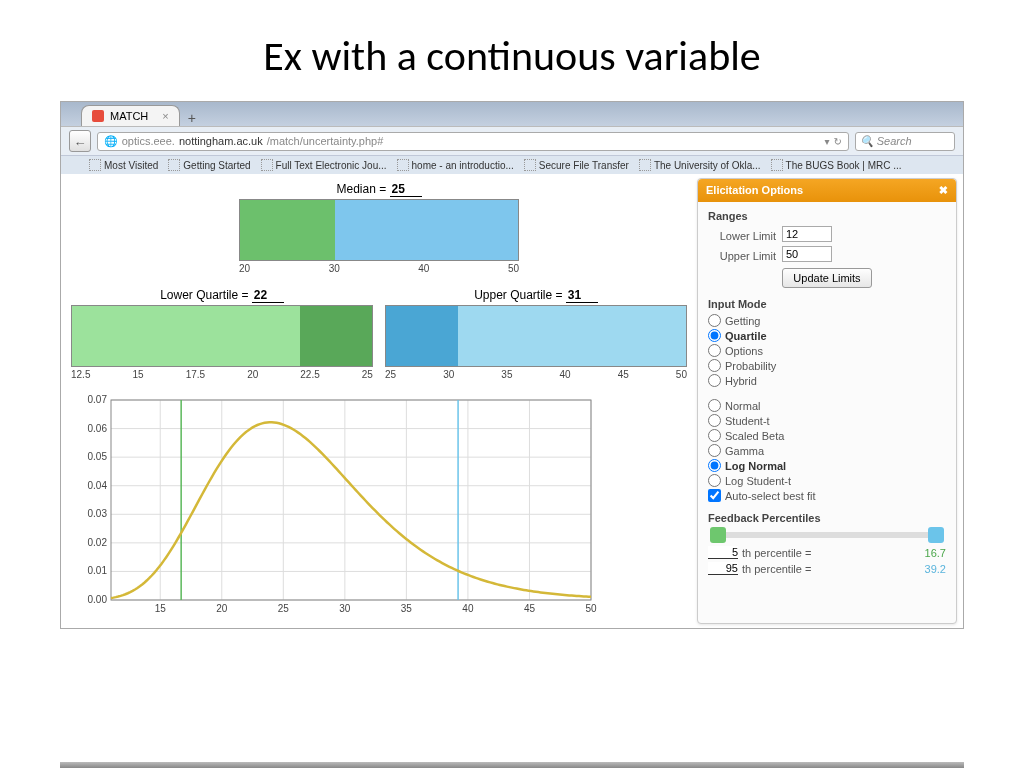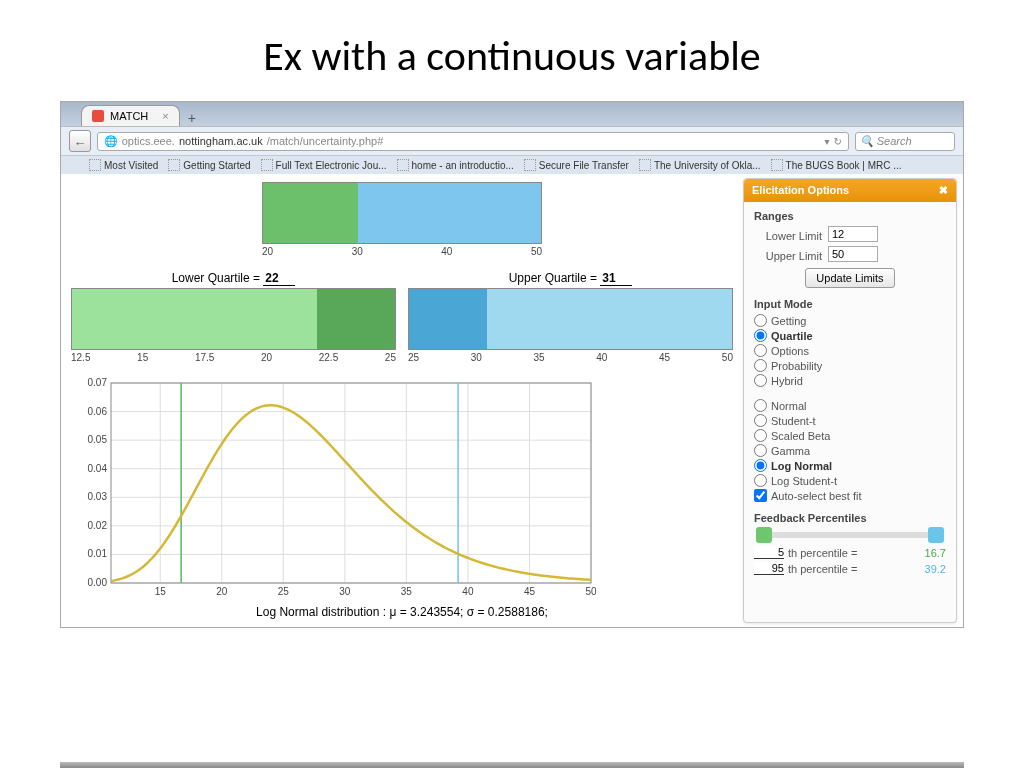--- a/index.html
+++ b/index.html
@@ -23,21 +23,21 @@
 .content { display: flex; background: #fff; }
 .viz-area { flex: 1; padding: 8px 10px; font-size: 12px; }
 .label-row { text-align: center; margin-bottom: 2px; }
 .inline-input { border: none; border-bottom: 1px solid #000; width: 32px; font-size: 12px; font-weight: bold; text-align: left; padding: 0 2px; background: transparent; }
 .bar-outer { border: 1px solid #888; height: 62px; position: relative; margin: 0 auto; }
 .axis { display: flex; justify-content: space-between; font-size: 10px; color: #444; margin-top: 2px; }
 .quartiles { display: flex; gap: 12px; margin-top: 14px; }
 .quart-col { flex: 1; }
 .dist-plot { margin-top: 10px; }
 svg { display: block; }
-.panel { width: 214px; border: 1px solid #ccc; margin: 4px 6px 4px 0; background: #fbfbfb; font-size: 11px; border-radius: 4px; box-shadow: 0 1px 3px rgba(0,0,0,.1); }
+.panel { width: 260px; border: 1px solid #ccc; margin: 4px 6px 4px 0; background: #fbfbfb; font-size: 11px; border-radius: 4px; box-shadow: 0 1px 3px rgba(0,0,0,.1); }
 .panel-head { background: linear-gradient(#f5a623,#e8920a); color: #fff; padding: 5px 8px; display: flex; justify-content: space-between; border-radius: 4px 4px 0 0; font-weight: bold; }
 .panel-body { padding: 8px 10px; color: #555; }
 .field-row { display: flex; align-items: flex-end; margin: 4px 0; gap: 6px; }
 .field-row label { width: 68px; text-align: right; }
 .small-input { width: 50px; border: 1px solid #aaa; padding: 1px 3px; font-size: 11px; }
 .btn { border: 1px solid #999; background: linear-gradient(#fefefe,#e6e6e6); padding: 3px 10px; border-radius: 3px; cursor: pointer; font-size: 11px; }
 .section-title { font-weight: bold; margin: 10px 0 4px; color: #444; }
 .radio-row { display: flex; align-items: center; gap: 4px; margin: 2px 0; }
 .slider-track { height: 6px; background: #ddd; border-radius: 3px; position: relative; margin: 8px 2px; }
 .slider-thumb { width: 16px; height: 16px; border-radius: 3px; position: absolute; top: -5px; }
@@ -85,20 +85,24 @@
       <div class="bm"><span class="bm-ico"></span>Full Text Electronic Jou...</div>
       <div class="bm"><span class="bm-ico"></span>home - an introductio...</div>
       <div class="bm"><span class="bm-ico"></span>Secure File Transfer</div>
       <div class="bm"><span class="bm-ico"></span>The University of Okla...</div>
       <div class="bm"><span class="bm-ico"></span>The BUGS Book | MRC ...</div>
     </div>
 
   <div class="content">
     <div class="viz-area">
 
+      <div class="label-row">
+        <span>Median =</span>
+        <input class="inline-input" value="25" style="">
+      </div>
       <div style="width:280px;margin:0 auto">
         <div class="bar-outer" id="median-bar">
             <div style="position:absolute;left:0;top:0;bottom:0;width:34.21052631578947%;background:#6cc06c"></div>
             <div style="position:absolute;right:0;top:0;bottom:0;width:65.78947368421052%;background:#7ec6ed"></div>
           </div>
         <div class="axis" id="median-axis">
             <span>20</span>
             <span>30</span>
             <span>40</span>
             <span>50</span>
@@ -170,21 +174,20 @@
             <text x="36" y="70.14285714285714" font-size="10" text-anchor="end" fill="#444">0.05</text>
             <line x1="40" y1="38.57142857142861" x2="520" y2="38.57142857142861" stroke="#ddd"></line>
             <text x="36" y="41.57142857142861" font-size="10" text-anchor="end" fill="#444">0.06</text>
             <line x1="40" y1="10" x2="520" y2="10" stroke="#ddd"></line>
             <text x="36" y="13" font-size="10" text-anchor="end" fill="#444">0.07</text>
             <rect x="40" y="10" width="480" height="200" fill="none" stroke="#888"></rect>
             <line x1="110.15384615384615" y1="10" x2="110.15384615384615" y2="210" stroke="#5bb85b" stroke-width="1.5"></line>
             <line x1="387.0769230769231" y1="10" x2="387.0769230769231" y2="210" stroke="#6bc4ea" stroke-width="1.5"></line>
             <path d="M40,208.07584812037598L42.400000000000006,207.64523510713184L44.800000000000004,207.1411536280759L47.20000000000001,206.5555521229773L49.599999999999994,205.8802031760325L52,205.10679729427125L54.4,204.22704394125148L56.8,203.23277803398975L59.2,202.11606996887735L61.599999999999994,200.86933715531723L63.99999999999999,199.48545500422958L66.39999999999999,197.95786534074034L68.8,196.28068028294624L71.2,194.44877974690147L73.6,192.45790089607536L76.00000000000001,190.3047180448746L78.4,187.98691174332893L80.8,185.5032260064373L83.19999999999999,182.8535128997494L85.6,180.03876394560743L88,177.0611280656494L90.39999999999998,173.92391601886004L92.79999999999998,170.6315915255571L95.19999999999999,167.18974948192258L97.6,163.60508186356537L100,159.88533208750277L102.4,156.03923874806281L104.80000000000001,152.07646976246878L107.2,148.0075480559647L109.60000000000001,143.8437699845228L112.00000000000003,139.59711773633737L114.40000000000002,135.28016697271806L116.80000000000003,130.9059909663779L119.19999999999999,126.48806247242936L121.6,122.04015452685395L124,117.57624131114932L126.39999999999999,113.11040015262881L128.8,108.65671564992356L131.2,104.22918682489707L133.60000000000002,99.84163810773305L136,95.50763486350803L138.4,91.24040406807794L140.79999999999995,87.05276064039963L143.2,82.95703983904119L145.59999999999997,78.96503603405026L147.99999999999997,75.08794807269393L150.39999999999998,71.3363313698907L152.8,67.72005677220068L155.2,64.24827616865107L157.6,60.92939475289205L160,57.77104977948551L162.4,54.78009560267199L164.8,51.96259473874022L167.2,49.32381465306949L169.60000000000002,46.868229939780804L172,44.599529535510044L174.4,42.52062858869715L176.8,40.63368459162456L179.20000000000002,38.940117373782044L181.60000000000002,37.44063255151994L184,36.135248029920916L186.4,35.0233231578641L188.8,34.10359014591663L191.2,33.374187368470274L193.6,32.83269418599758L196,32.47616693998924L198.39999999999998,32.3011757916299L200.79999999999998,32.303842095181494L203.2,32.47987601801128L205.6,32.824614140884506L208,33.333056794239525L210.39999999999998,33.99990490839602L212.79999999999998,34.81959617777915L215.2,35.7863403610485L217.6,36.89415356032637L220,38.136891343357405L222.4,39.50828059227263L224.8,41.00194998156897L227.20000000000002,42.61145900585811L229.60000000000002,44.33032549482874L232,46.15205156865093L234.4,48.070148001706514L236.8,50.07815697603431L239.2,52.16967321824393L241.6,54.338363524872676L244,56.577984691273485L246.4,58.882399868147644L248.8,61.24559337781264L251.2,63.66168402927133L253.6,66.1249369771646L256,68.62977417479968L258.4,71.17078347570785L260.8,73.74272644164475L263.20000000000005,76.34054491767094L265.6,78.95936643699062L268,81.59450851963422L270.4,84.24148192991605L272.79999999999995,86.89599295791763L275.2,89.55394479010447L277.6,92.21143803362796L280,94.86477045793843L282.4,97.51043601608724L284.8,100.14512320657575L287.20000000000005,102.7657128348429L289.6,105.36927523152232L292,107.95306698247619L294.4,110.51452722334798L296.79999999999995,113.05127354902139L299.20000000000005,115.5610975859294L301.59999999999997,118.04196027267359L304,120.49198689189772L306.4,122.90946189382879L308.8,125.29282354939305L311.2,127.64065846831248L313.6,129.9516960151455L316,132.22480265382285L318.40000000000003,134.4589762489009L320.79999999999995,136.65334034946915L323.20000000000005,138.80713847946478L325.59999999999997,140.91972845602453L328,142.9905767554829L330.4,145.0192529446835L332.8,147.00542419343122L335.2,148.94884988215696L337.6,150.84937631721294L340,152.70693156465558L342.4,154.52152041190448L344.8,156.2932194652901L347.2,158.0221723902233L349.6,159.70858529952028L352,161.35272229431175L354.40000000000003,162.95490116094197L356.79999999999995,164.51548922631667L359.20000000000005,166.03489937329908L361.59999999999997,167.51358621695653L364,168.95204244174906L366.4,170.35079529909135L368.8,171.71040326413998L371.2,173.0314528501269L373.6,174.31455557809463L376,175.5603450994713L378.40000000000003,176.7694744685638L380.79999999999995,177.94261356172524L383.20000000000005,179.08044663968718L385.59999999999997,180.18367004930883L388,181.25299006080897L390.4,182.2891208363822L392.8,183.29278252598078L395.2,184.26469948594314L397.6,185.20559861608322L400,186.11620781081191L402.4,186.9972545198381L404.8,187.8494644139966L407.2,188.6735601517683L409.6,189.47026024209006L412,190.2402779991011L414.40000000000003,190.98432058453216L416.79999999999995,191.7030881335184L419.20000000000005,192.39727295969695L421.59999999999997,193.0675588355418L424,193.71462034398812L426.4,194.33912229749885L428.8,194.94171922083984L431.2,195.52305489393945L433.6,196.0837619513278L436,196.6244615347678L438.4,197.1457629958117L440.79999999999995,197.64826364513794L443.2,198.13254854564482L445.59999999999997,198.59919034639933L448,199.0487491546601L450.4,199.48177244331396L452.8,199.89879499118246L455.2,200.30033885377338L457.6,200.68691336216395L460,201.0590151478173L462.4,201.4171281912408L464.8,201.76172389250308L467.2,202.0932611617292L469.6,202.41218652779523L472,202.71893426354023L474.40000000000003,203.01392652590812L476.8,203.2975735095232L479.20000000000005,203.57027361229157L481.6,203.83241361170337L484,204.08436885059396L486.40000000000003,204.32650343119937L488.8,204.55917041641536L491.2,204.78271203724174L493.59999999999997,204.997459905462L496,205.20373523067255L498.4,205.4018490408387L500.79999999999995,205.5921024056136L503.2,205.7747866617124L505.59999999999997,205.95018363968728L508,206.11856589149963L510.4,206.28019691833367L512.8,206.43533139814156L515.2,206.58421541245198L517.6,206.72708667201567L520,206.86417474089902" fill="none" stroke="#d4b838" stroke-width="2.5"></path>
           </svg>
-        <div style="text-align:center;font-size:12px;margin-top:2px">Log Normal distribution : μ = 3.243554; σ = 0.2588186;</div>
       </div>
     </div>
 
     <div class="panel">
       <div class="panel-head">
         <span>Elicitation Options</span>
         <span style="cursor:pointer">✖</span>
       </div>
       <div class="panel-body">
         <div class="section-title" style="margin-top:0">Ranges</div>

